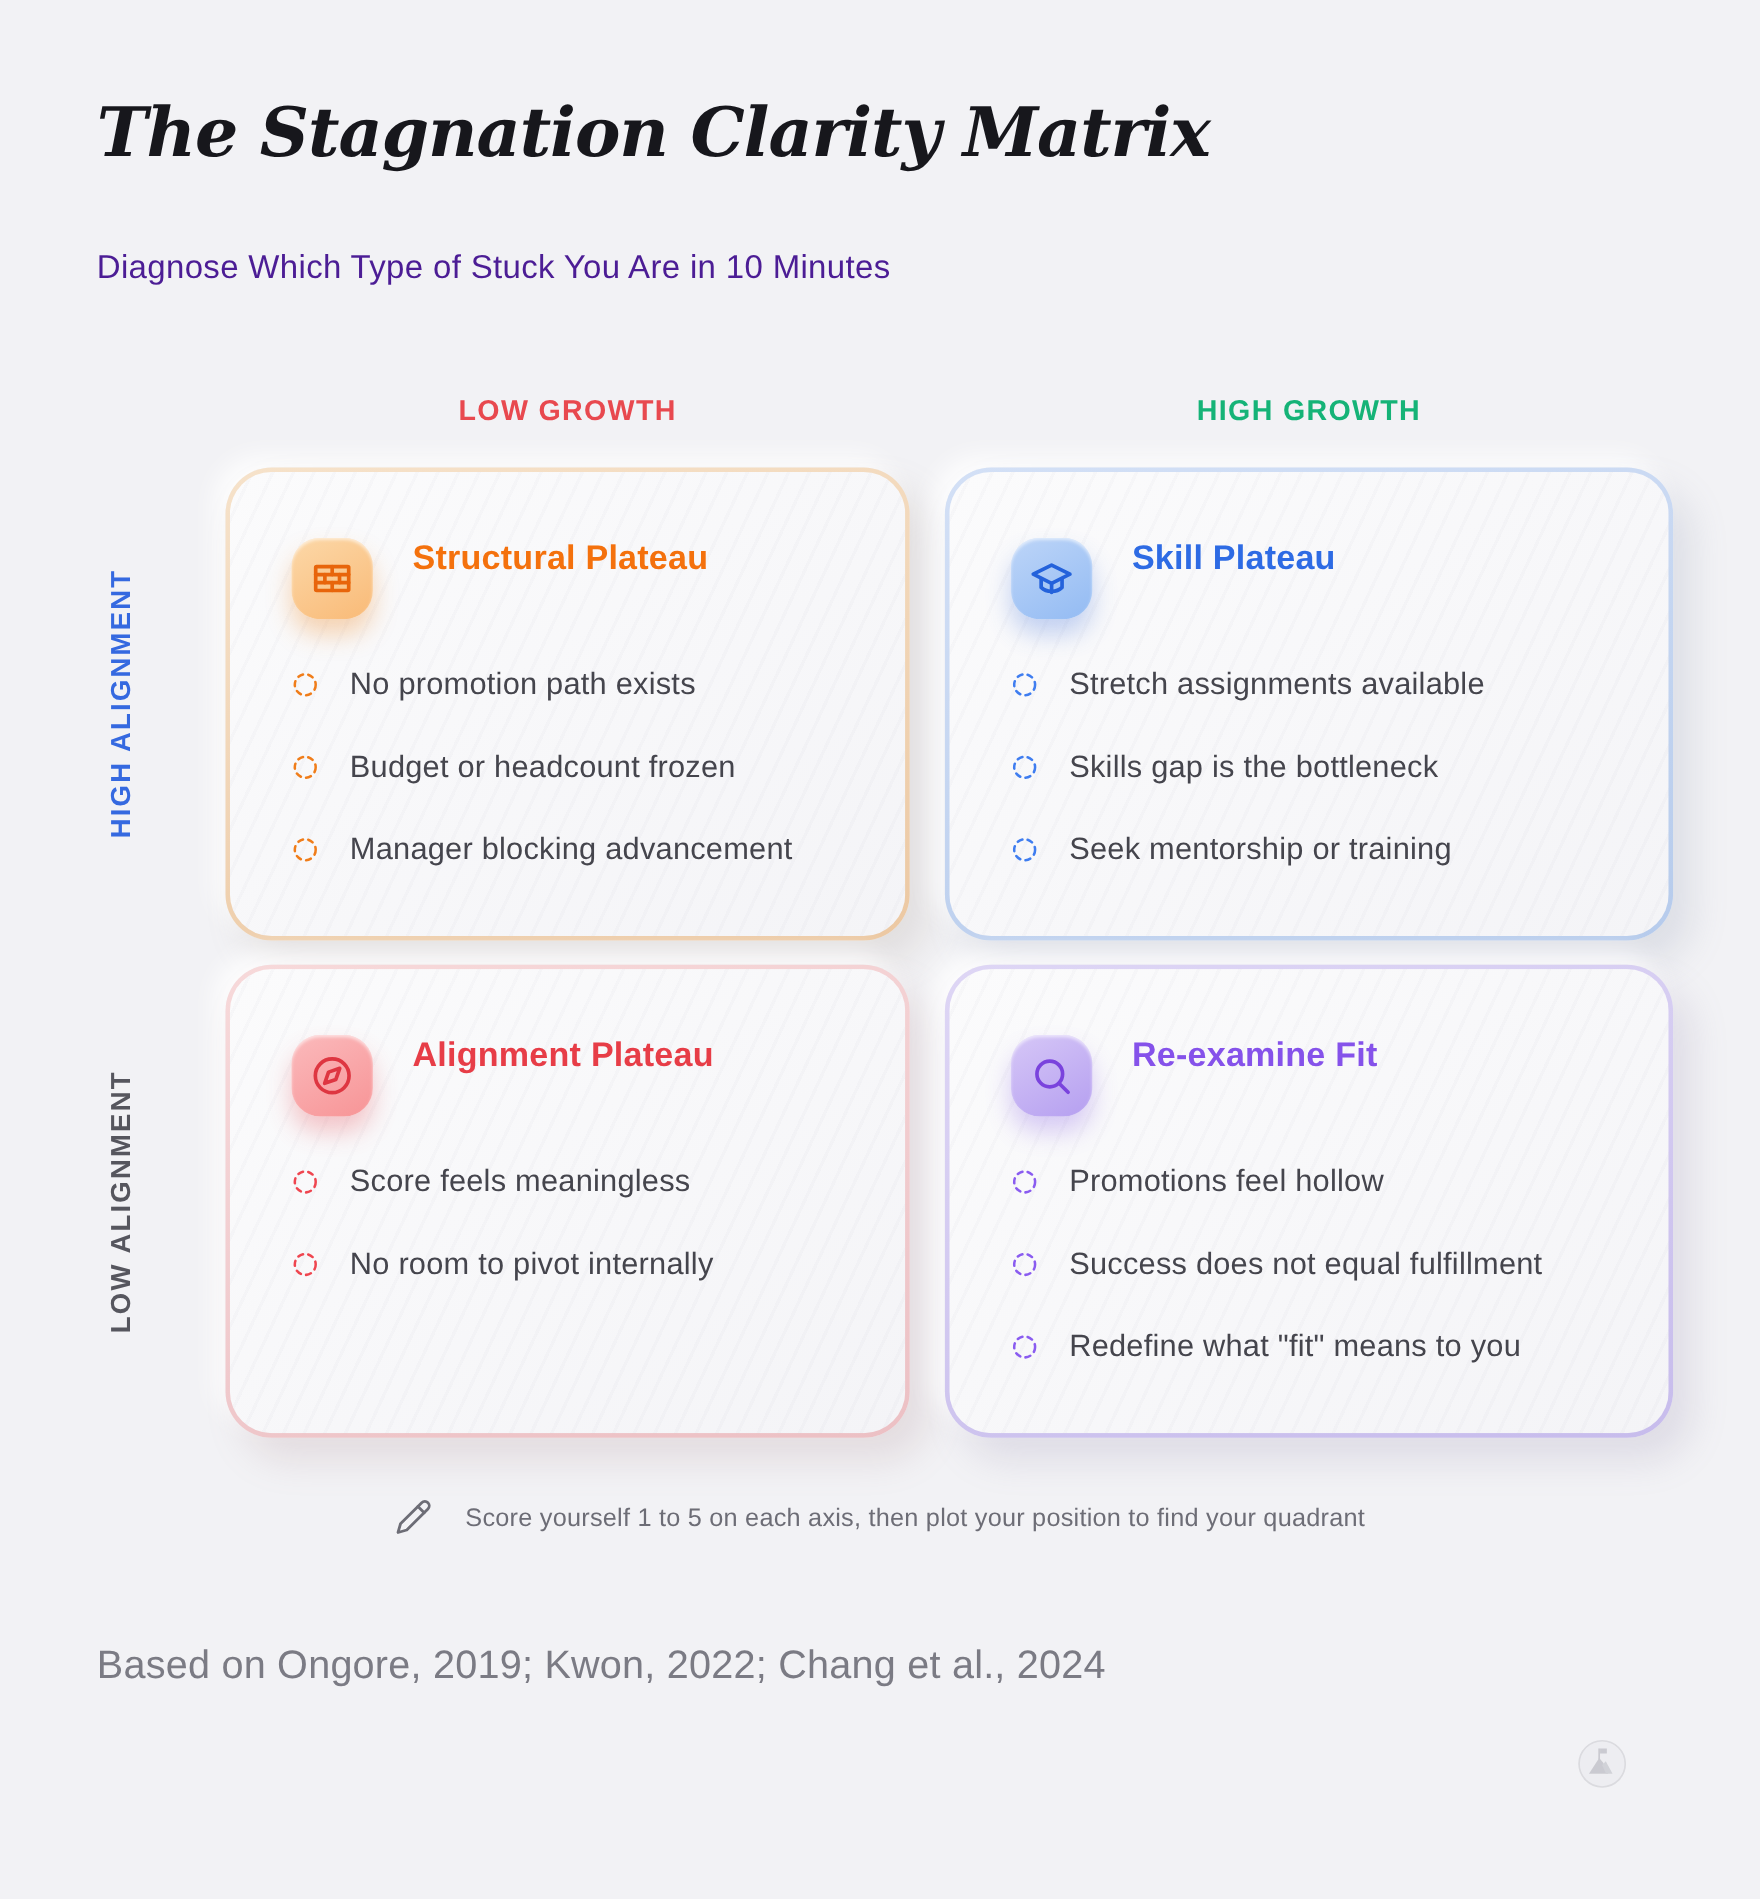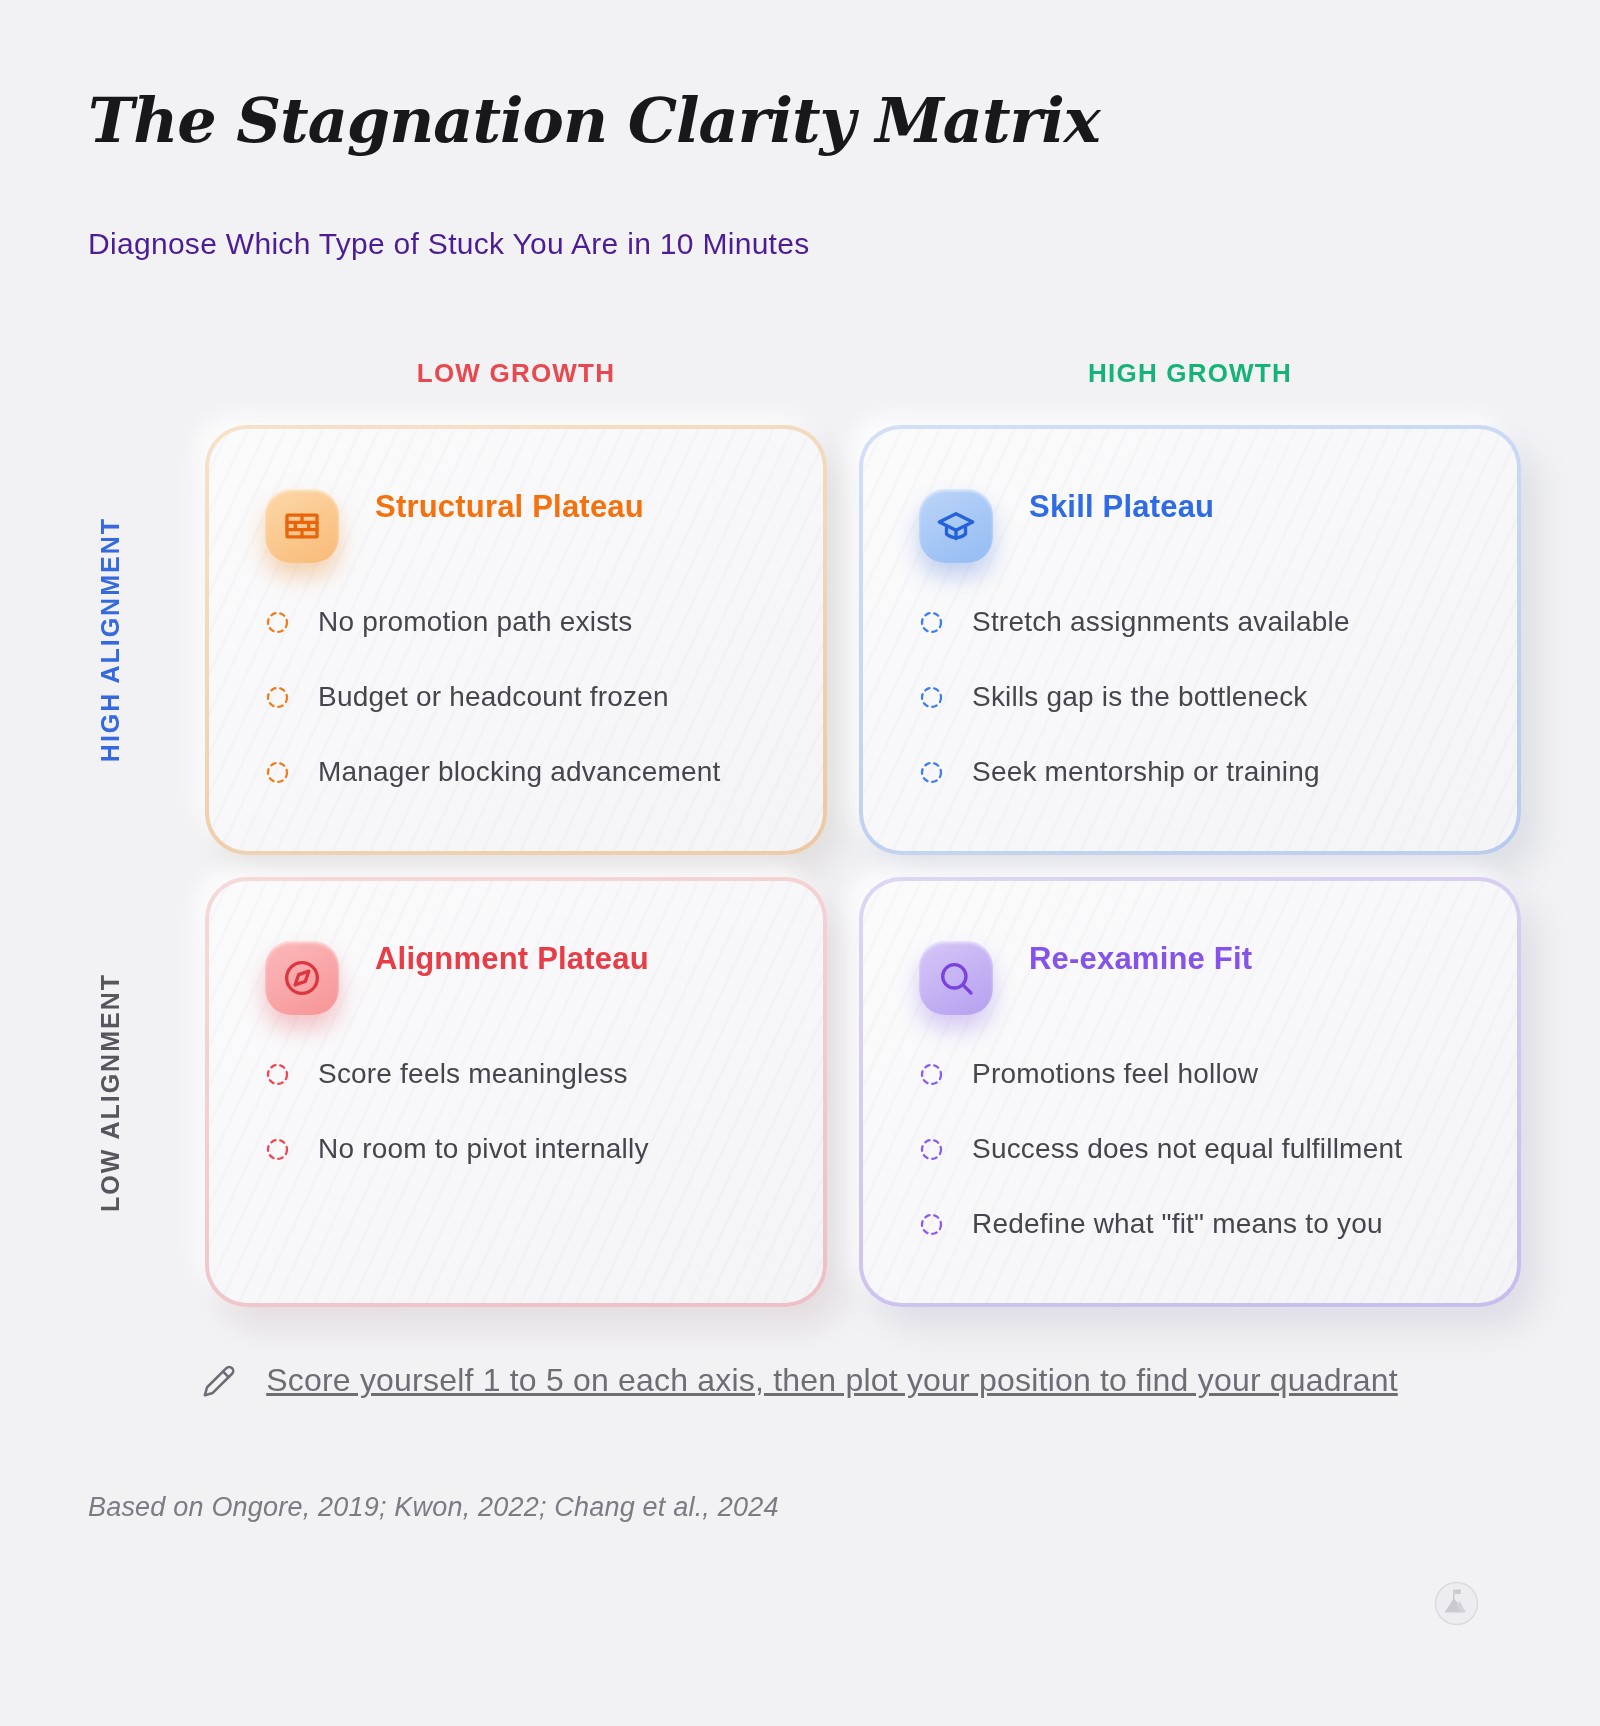--- a/index.html
+++ b/index.html
@@ -147,26 +147,25 @@
   }
 
   
   .note {
     position: absolute;
     left: 0; top: 1362px; width: 1600px;
     display: flex; align-items: center; justify-content: center;
     color: #6d6d76;
   }
   .note .pencil { width: 34px; height: 34px; margin-right: 30px; color: #6d6d76; }
-  .note-text { font-size: 32px; letter-spacing: 0.2px; color: #6d6d76; text-decoration: underline; }
+  .note-text { font-size: 23px; letter-spacing: 0.2px; color: #6d6d76; }
   .footer {
     position: absolute;
     left: 88px; top: 1492px;
-    font-style: italic;
-    font-size: 27px;
+    font-size: 36px;
     color: #7b7b84;
     letter-spacing: 0.2px;
   }
   .logo {
     position: absolute;
     left: 1434px; top: 1581px;
     width: 45px; height: 45px;
     opacity: 0.85;
   }
 </style>

